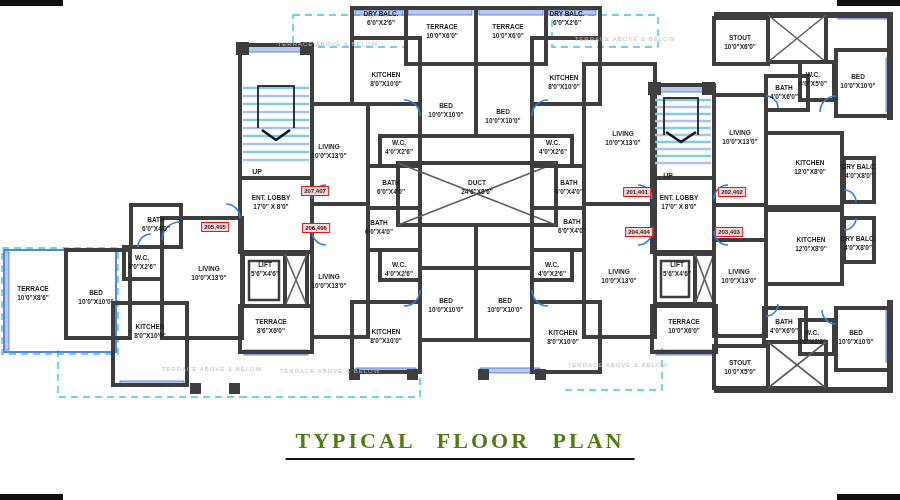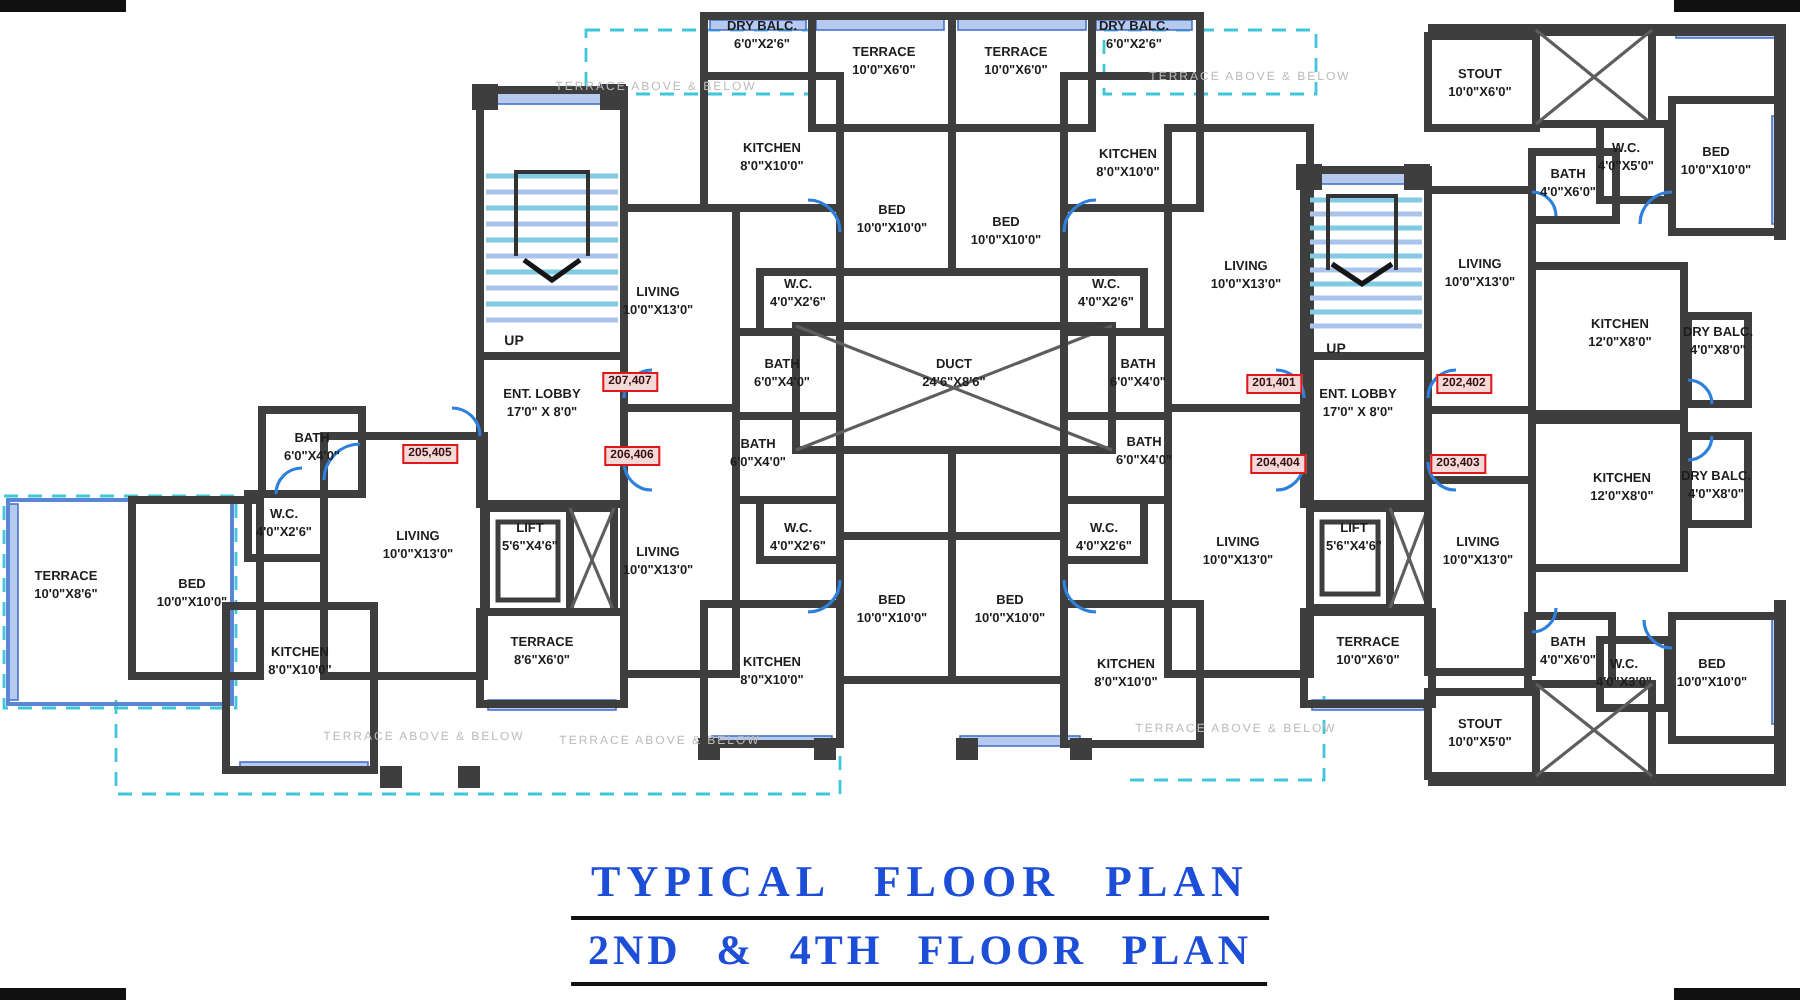--- a/index.html
+++ b/index.html
@@ -9,22 +9,22 @@
   
   .rl{position:absolute;transform:translate(-50%,-50%);text-align:center;z-index:3;
       font-size:6.5px;font-weight:700;color:#1d1d1d;line-height:1.35;white-space:nowrap;}
   .rl .d{font-weight:700;}
   .up{position:absolute;transform:translate(-50%,-50%);font-size:7px;font-weight:700;color:#222;z-index:3;}
   .tag{position:absolute;transform:translate(-50%,-50%);font-size:6px;font-weight:700;color:#3a1010;
        background:#f4d9d9;border:1px solid #e01818;padding:0 2px;line-height:8px;z-index:4;white-space:nowrap;}
   .wm{position:absolute;transform:translate(-50%,-50%);font-size:6px;color:#bcbcbc;letter-spacing:1px;
       z-index:2;white-space:nowrap;}
   
-  .titleblock{position:absolute;left:460px;top:428px;transform:translateX(-50%);text-align:center;z-index:5;
-              font-family:"Liberation Serif",serif;color:#1d4ed8;}
+  .titleblock{position:absolute;left:460px;top:428px;transform:translateX(-50%);text-align:left;z-index:5;
+              font-family:"Liberation Serif",serif;color:#4d7c0f;}
   .t1{display:inline-block;font-size:22px;font-weight:700;letter-spacing:3px;word-spacing:14px;
       border-bottom:2px solid #111;padding:0 10px 4px;}
   .t2{display:inline-block;font-size:21px;font-weight:700;letter-spacing:2px;word-spacing:10px;
       border-bottom:2px solid #111;padding:0 8px 3px;margin-top:3px;}
   
   .wall{fill:none;stroke:#3e3e3e;stroke-width:4;}
   .wallthin{fill:none;stroke:#3e3e3e;stroke-width:2.5;}
   .wallthick{fill:none;stroke:#3e3e3e;stroke-width:6;}
   .terr{fill:none;stroke:#5b86d6;stroke-width:2;}
   .win{fill:#b6c9ee;stroke:#4a72cc;stroke-width:0.8;}
@@ -455,16 +455,15 @@
   <div class="tag" style="left:729px;top:232px">203,403</div>
 
   <div class="wm" style="left:328px;top:44px">TERRACE ABOVE &amp; BELOW</div>
   <div class="wm" style="left:625px;top:39px">TERRACE ABOVE &amp; BELOW</div>
   <div class="wm" style="left:212px;top:369px">TERRACE ABOVE &amp; BELOW</div>
   <div class="wm" style="left:330px;top:371px">TERRACE ABOVE &amp; BELOW</div>
   <div class="wm" style="left:618px;top:365px">TERRACE ABOVE &amp; BELOW</div>
 
   <div class="titleblock">
     <div><span class="t1">TYPICAL  FLOOR  PLAN</span></div>
-    <div><span class="t2">2ND  &amp;  4TH FLOOR  PLAN</span></div>
   </div>
 
 </div>
 
 </body></html>

